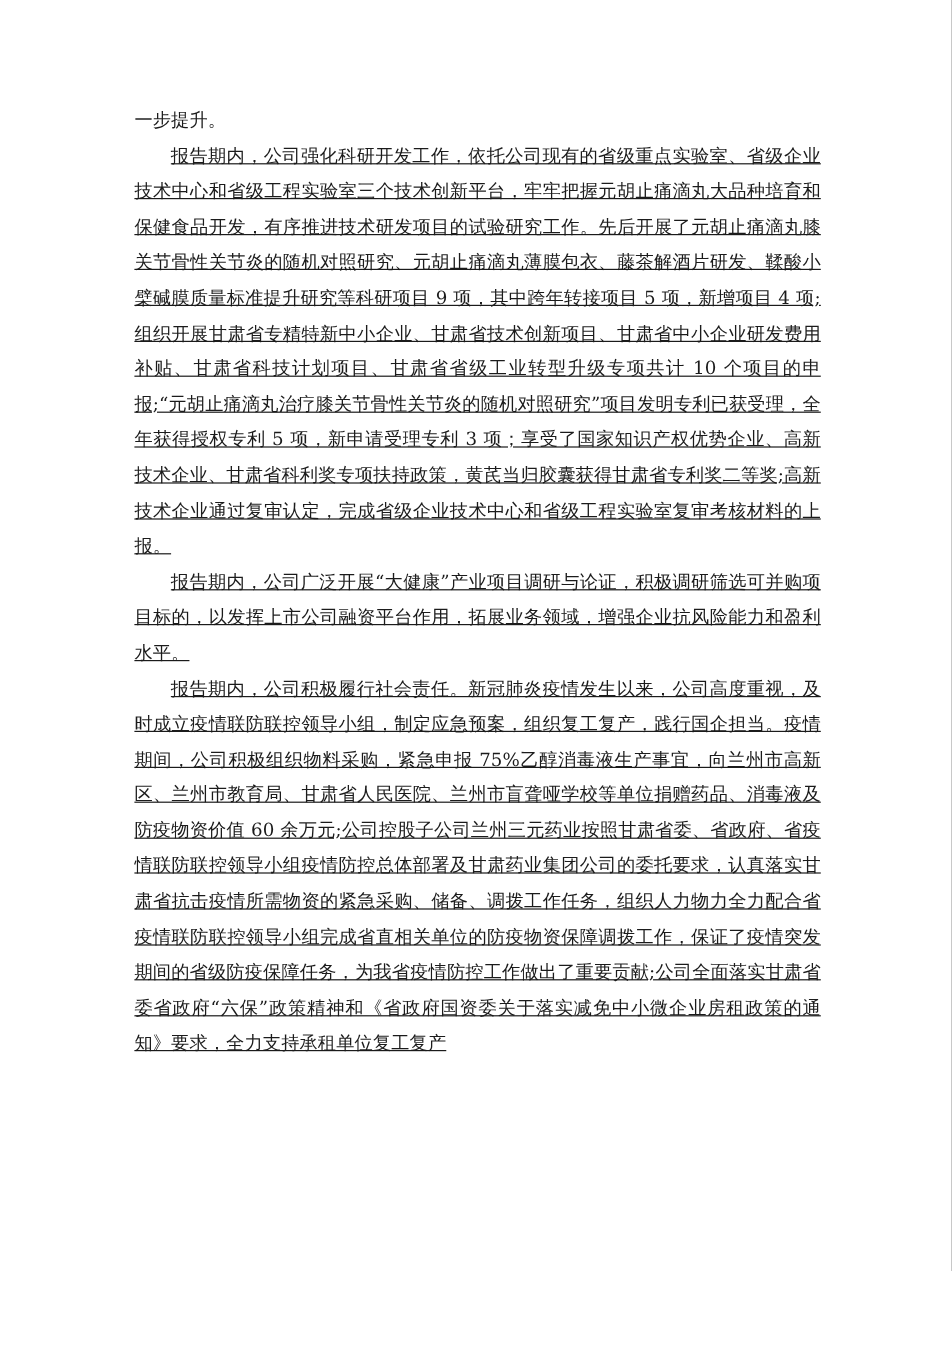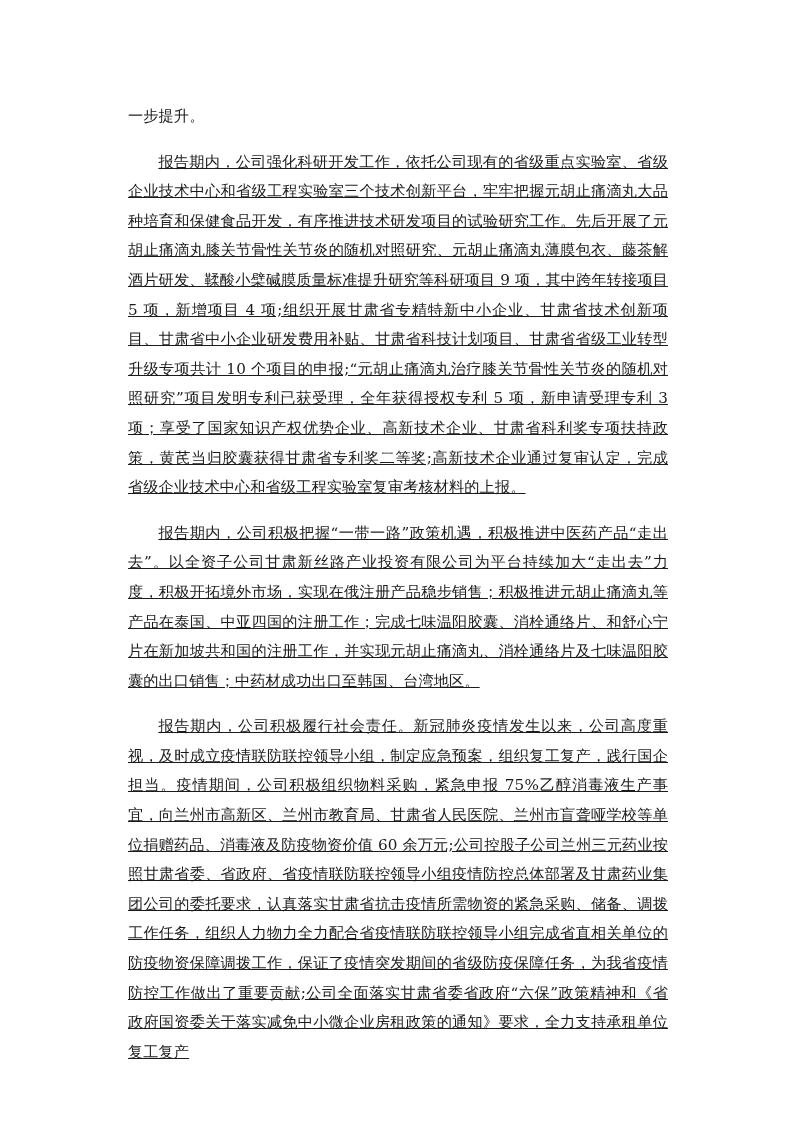--- a/index.html
+++ b/index.html
@@ -16,37 +16,37 @@
     box-sizing: border-box;
     overflow: hidden;
   }
   .content {
     position: absolute;
     left: 112px;
     top: 86px;
     width: 572px;
   }
   p {
-    margin: 16px;
+    margin: 0;
     font-family: "DejaVu Serif", "Liberation Serif", serif;
     font-size: 15.2px;
     line-height: 29.6px;
     color: #1b1b1b;
     text-align: justify;
     text-justify: inter-ideograph;
     letter-spacing: 0.1px;
   }
   p.indent {
     text-indent: 2em;
     text-decoration: underline;
   }
 </style>
 </head>
 <body>
 
 <div class="page">
   <div class="content">
     <p>一步提升。</p>
     <p class="indent">报告期内，公司强化科研开发工作，依托公司现有的省级重点实验室、省级企业技术中心和省级工程实验室三个技术创新平台，牢牢把握元胡止痛滴丸大品种培育和保健食品开发，有序推进技术研发项目的试验研究工作。先后开展了元胡止痛滴丸膝关节骨性关节炎的随机对照研究、元胡止痛滴丸薄膜包衣、藤茶解酒片研发、鞣酸小檗碱膜质量标准提升研究等科研项目 9 项，其中跨年转接项目 5 项，新增项目 4 项;组织开展甘肃省专精特新中小企业、甘肃省技术创新项目、甘肃省中小企业研发费用补贴、甘肃省科技计划项目、甘肃省省级工业转型升级专项共计 10 个项目的申报;“元胡止痛滴丸治疗膝关节骨性关节炎的随机对照研究”项目发明专利已获受理，全年获得授权专利 5 项，新申请受理专利 3 项；享受了国家知识产权优势企业、高新技术企业、甘肃省科利奖专项扶持政策，黄芪当归胶囊获得甘肃省专利奖二等奖;高新技术企业通过复审认定，完成省级企业技术中心和省级工程实验室复审考核材料的上报。</p>
-    <p class="indent">报告期内，公司积极把握“一带一路”政策机遇，积极推进中医药产品“走出去”。以全资子公司甘肃新丝路产业投资有限公司为平台持续加大“走出去”力度，积极开拓境外市场，实现在俄注册产品稳步销售；积极推进元胡止痛滴丸等产品在泰国、中亚四国的注册工作；完成七味温阳胶囊、消栓通络片、和舒心宁片在新加坡共和国的注册工作，并实现元胡止痛滴丸、消栓通络片及七味温阳胶囊的出口销售；中药材成功出口至韩国、台湾地区。</p>
+    <p class="indent">报告期内，公司广泛开展“大健康”产业项目调研与论证，积极调研筛选可并购项目标的，以发挥上市公司融资平台作用，拓展业务领域，增强企业抗风险能力和盈利水平。</p>
     <p class="indent">报告期内，公司积极履行社会责任。新冠肺炎疫情发生以来，公司高度重视，及时成立疫情联防联控领导小组，制定应急预案，组织复工复产，践行国企担当。疫情期间，公司积极组织物料采购，紧急申报 75%乙醇消毒液生产事宜，向兰州市高新区、兰州市教育局、甘肃省人民医院、兰州市盲聋哑学校等单位捐赠药品、消毒液及防疫物资价值 60 余万元;公司控股子公司兰州三元药业按照甘肃省委、省政府、省疫情联防联控领导小组疫情防控总体部署及甘肃药业集团公司的委托要求，认真落实甘肃省抗击疫情所需物资的紧急采购、储备、调拨工作任务，组织人力物力全力配合省疫情联防联控领导小组完成省直相关单位的防疫物资保障调拨工作，保证了疫情突发期间的省级防疫保障任务，为我省疫情防控工作做出了重要贡献;公司全面落实甘肃省委省政府“六保”政策精神和《省政府国资委关于落实减免中小微企业房租政策的通知》要求，全力支持承租单位复工复产</p>
   </div>
 </div>
 
 </body></html>

